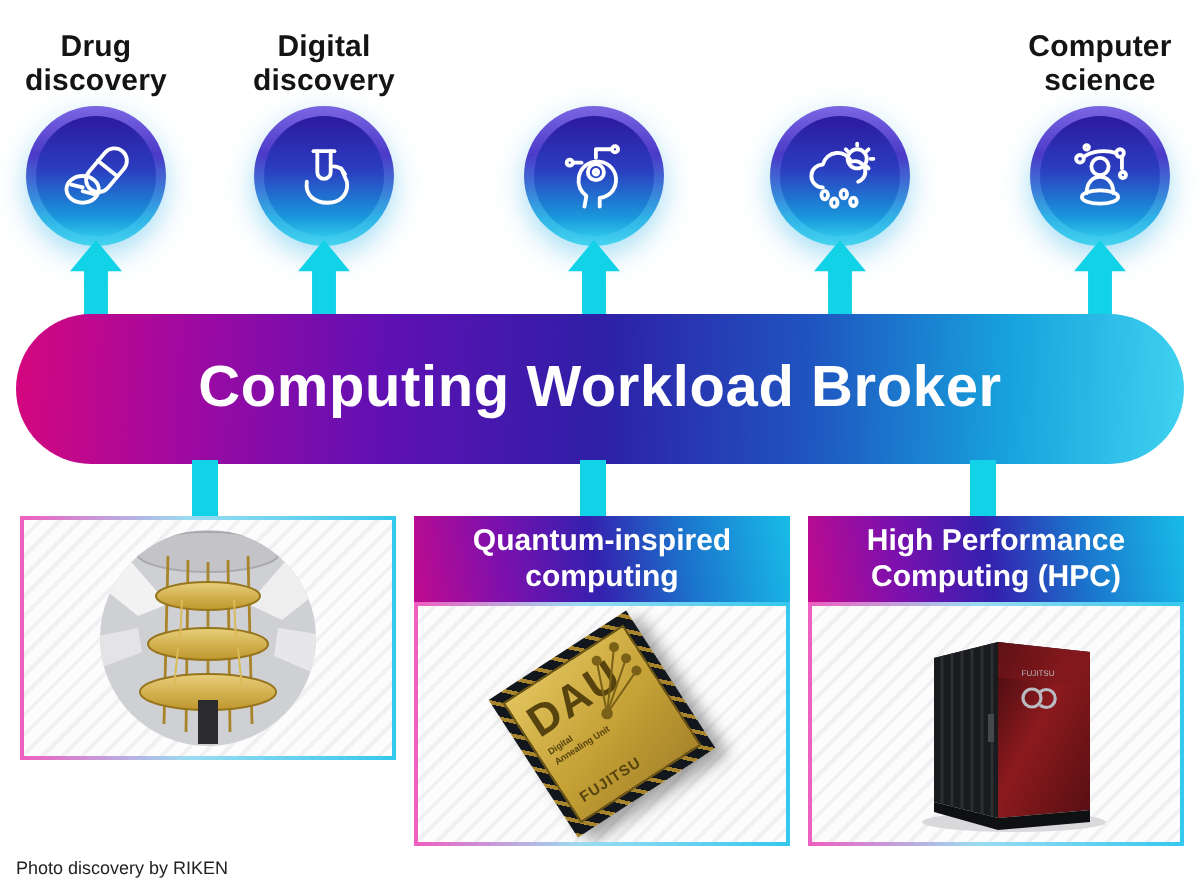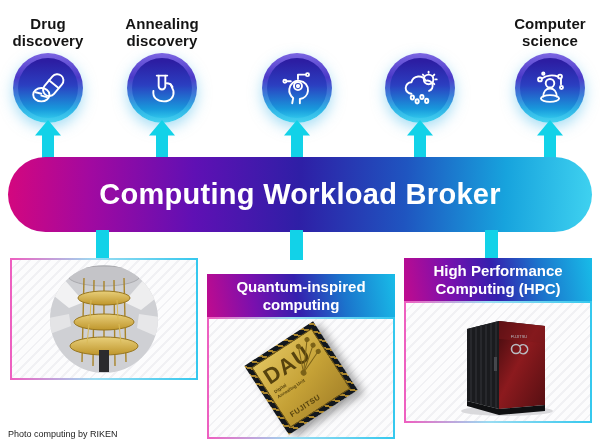--- a/index.html
+++ b/index.html
@@ -75,21 +75,21 @@
   
   .footnote { position:absolute; left:8px; top:429px; font-size:9px; color:#222222; }
 </style>
 </head>
 <body>
 
 <div class="canvas">
 
   <div class="app-label" style="left:-12px;">Drug
 discovery</div>
-  <div class="app-label" style="left:102px;">Annealing
+  <div class="app-label" style="left:102px;">Digital
 discovery</div>
   <div class="app-label" style="left:490px;">Computer
 science</div>
 
   <div class="node" style="left:13px;">
     <div class="node-inner">
       <svg viewBox="0 0 44 44" class="icon-stroke">
         <rect x="21" y="6" width="13" height="26" rx="6.5" transform="rotate(40 27.5 19)"></rect>
         <line x1="23" y1="14" x2="33" y2="22"></line>
         <ellipse cx="15" cy="29" rx="8.5" ry="7"></ellipse>
@@ -202,21 +202,21 @@
             <line x1="62" y1="38" x2="61" y2="58"></line>
             <line x1="88" y1="38" x2="89" y2="58"></line>
             <line x1="60" y1="62" x2="58" y2="82"></line>
             <line x1="90" y1="62" x2="92" y2="82"></line>
           </g>
         </g>
       </svg>
     </div>
   </div>
 
-  <div class="cbox" style="left:207px;margin-top:16px;">
+  <div class="cbox" style="left:207px;">
     <div class="cbox-header">Quantum-inspired
 computing</div>
     <div class="cbox-body">
       <div class="chip">
         <div class="chip-face">
           <div class="chip-name">DAU</div>
           <div class="chip-sub">Digital Annealing Unit</div>
           <div class="chip-brand">FUJITSU</div>
           <svg class="chip-tree" width="34" height="34" viewBox="0 0 34 34">
             <g stroke="#7a6118" stroke-width="1" fill="#7a6118">
@@ -268,15 +268,15 @@
         <text x="96" y="33" font-size="4" fill="#b9bcc2" text-anchor="middle" font-family="Liberation Sans, sans-serif">FUJITSU</text>
         <g stroke="#b9bcc2" stroke-width="1.6" fill="none">
           <circle cx="93" cy="44" r="4.5"></circle>
           <path d="M97 41 a4.5 4.5 0 1 1 0 6.5"></path>
         </g>
         <polygon points="44,96 76,104 122,100 122,106 76,110 44,101" fill="#0f1012"></polygon>
       </svg>
     </div>
   </div>
 
-  <div class="footnote">Photo computing by RIKEN</div>
+  <div class="footnote">Photo discovery by RIKEN</div>
 
 </div>
 
 </body></html>

